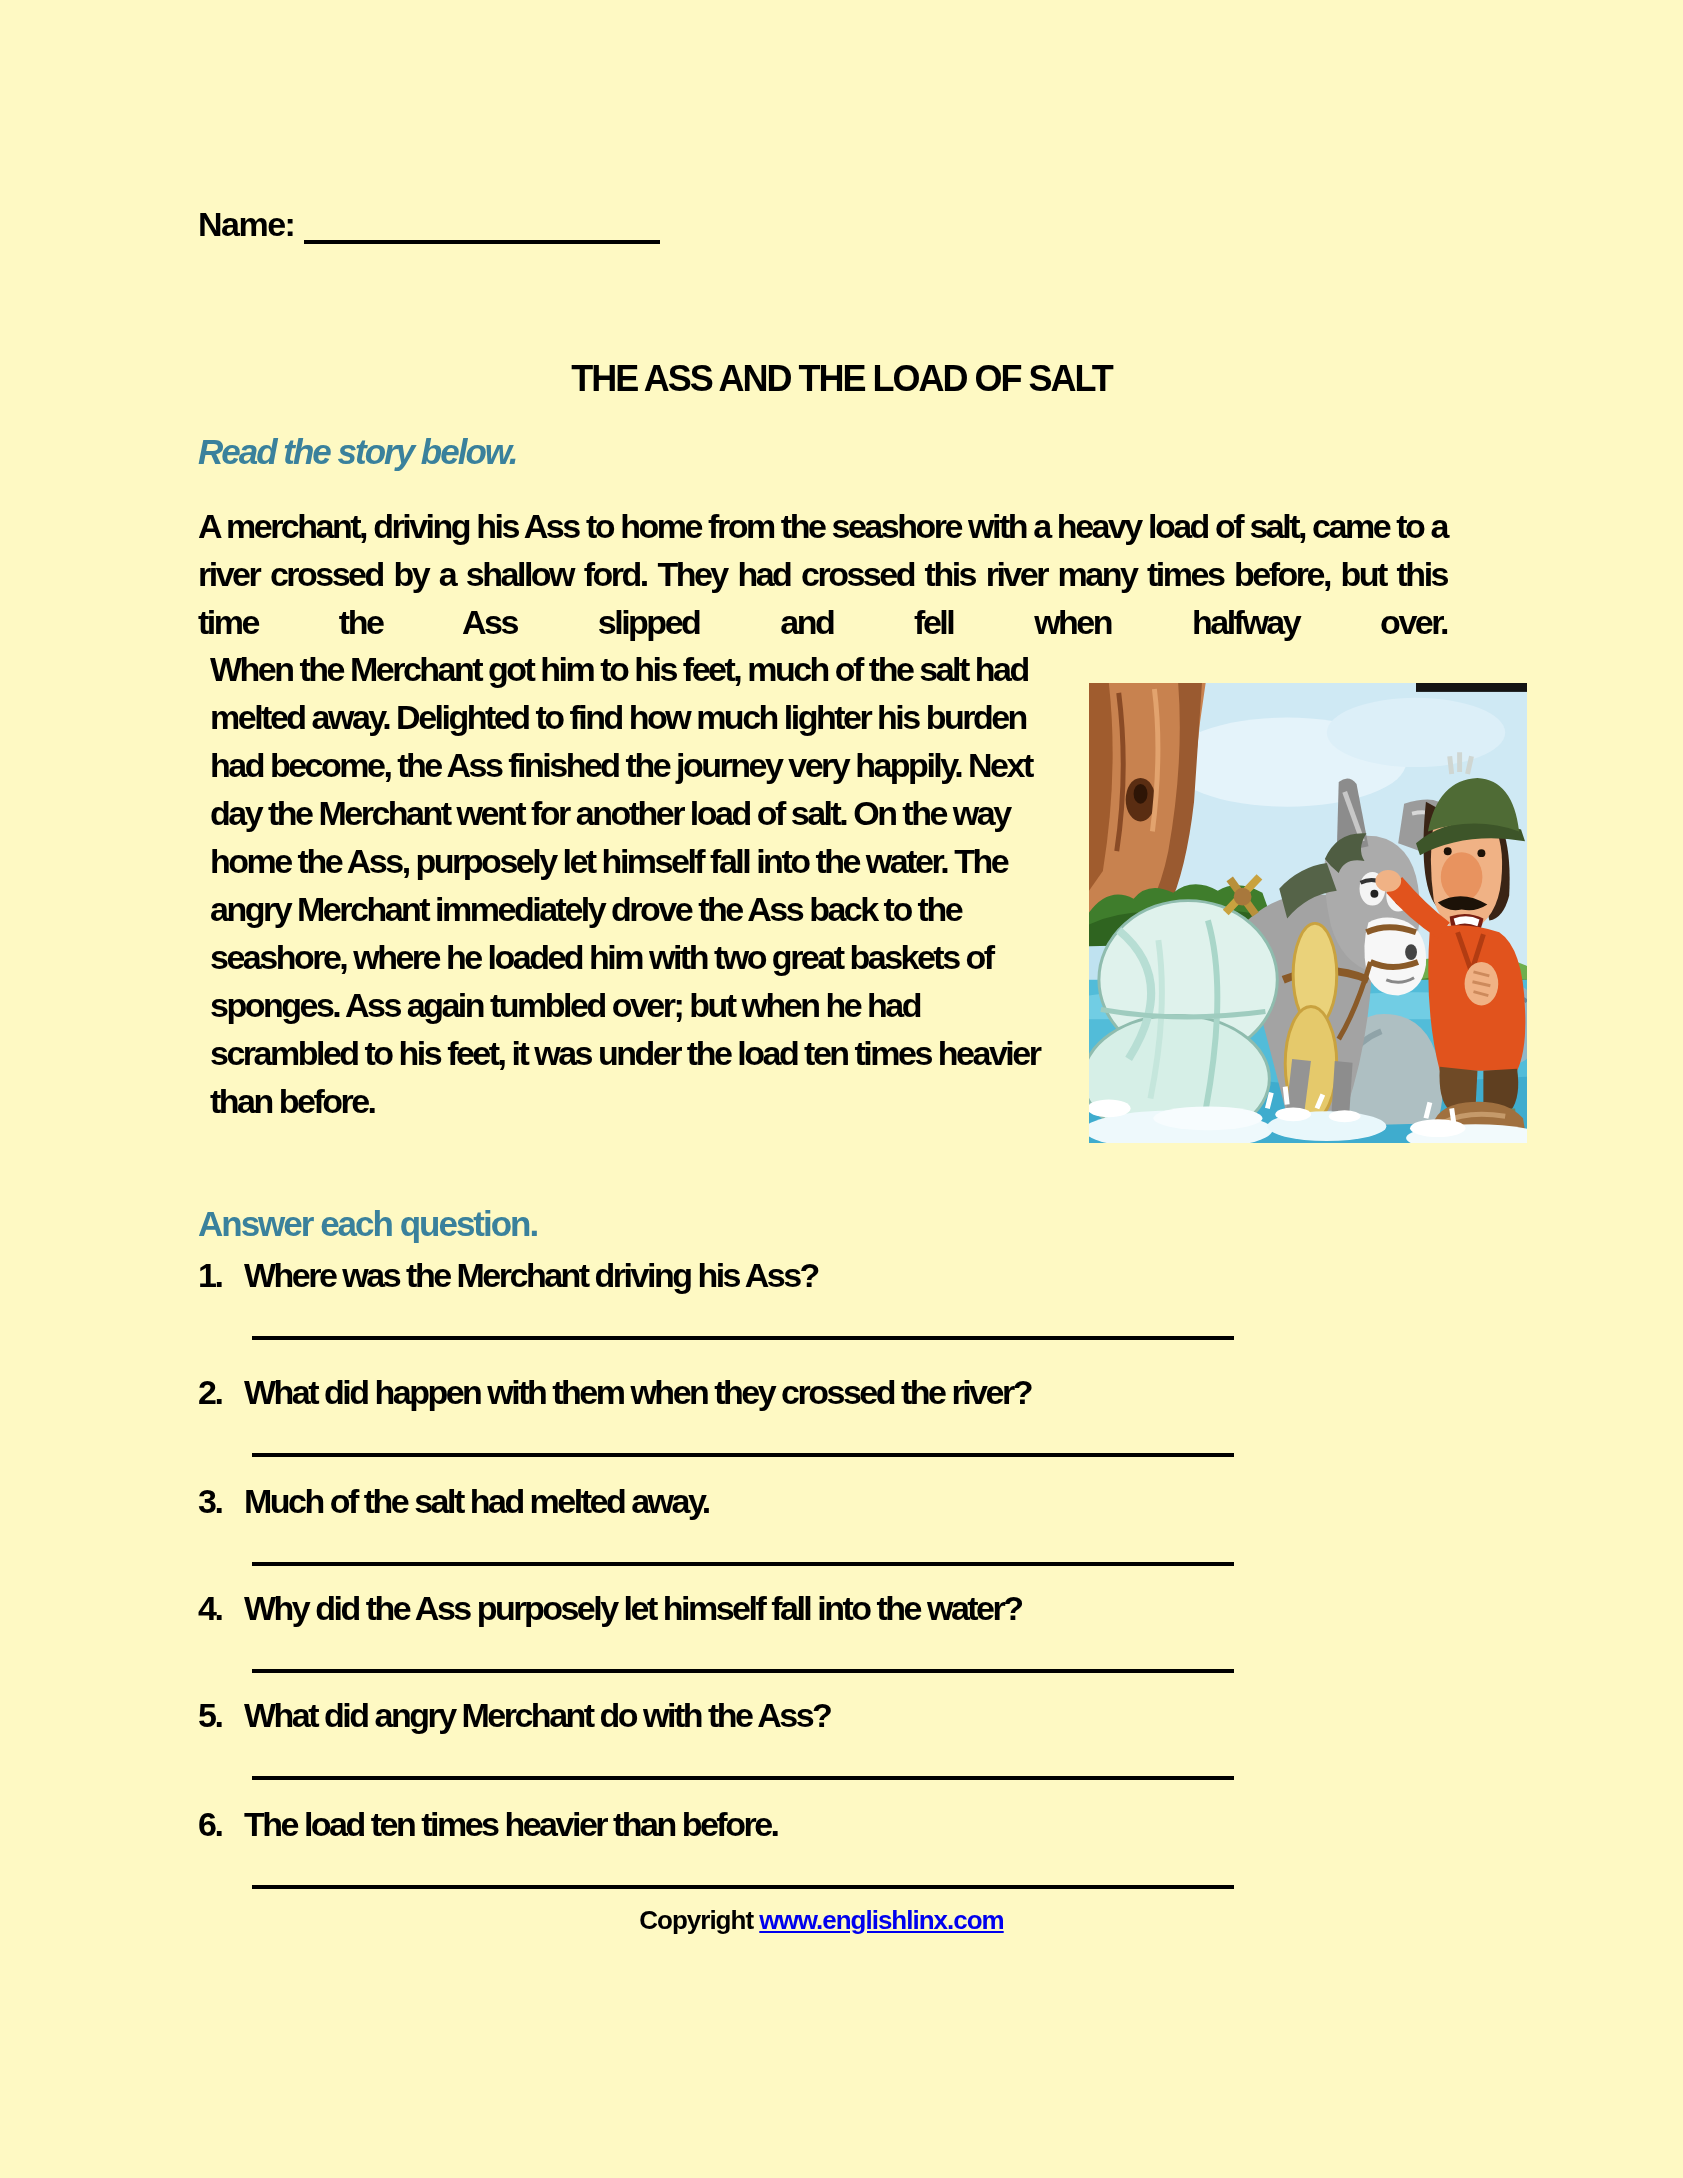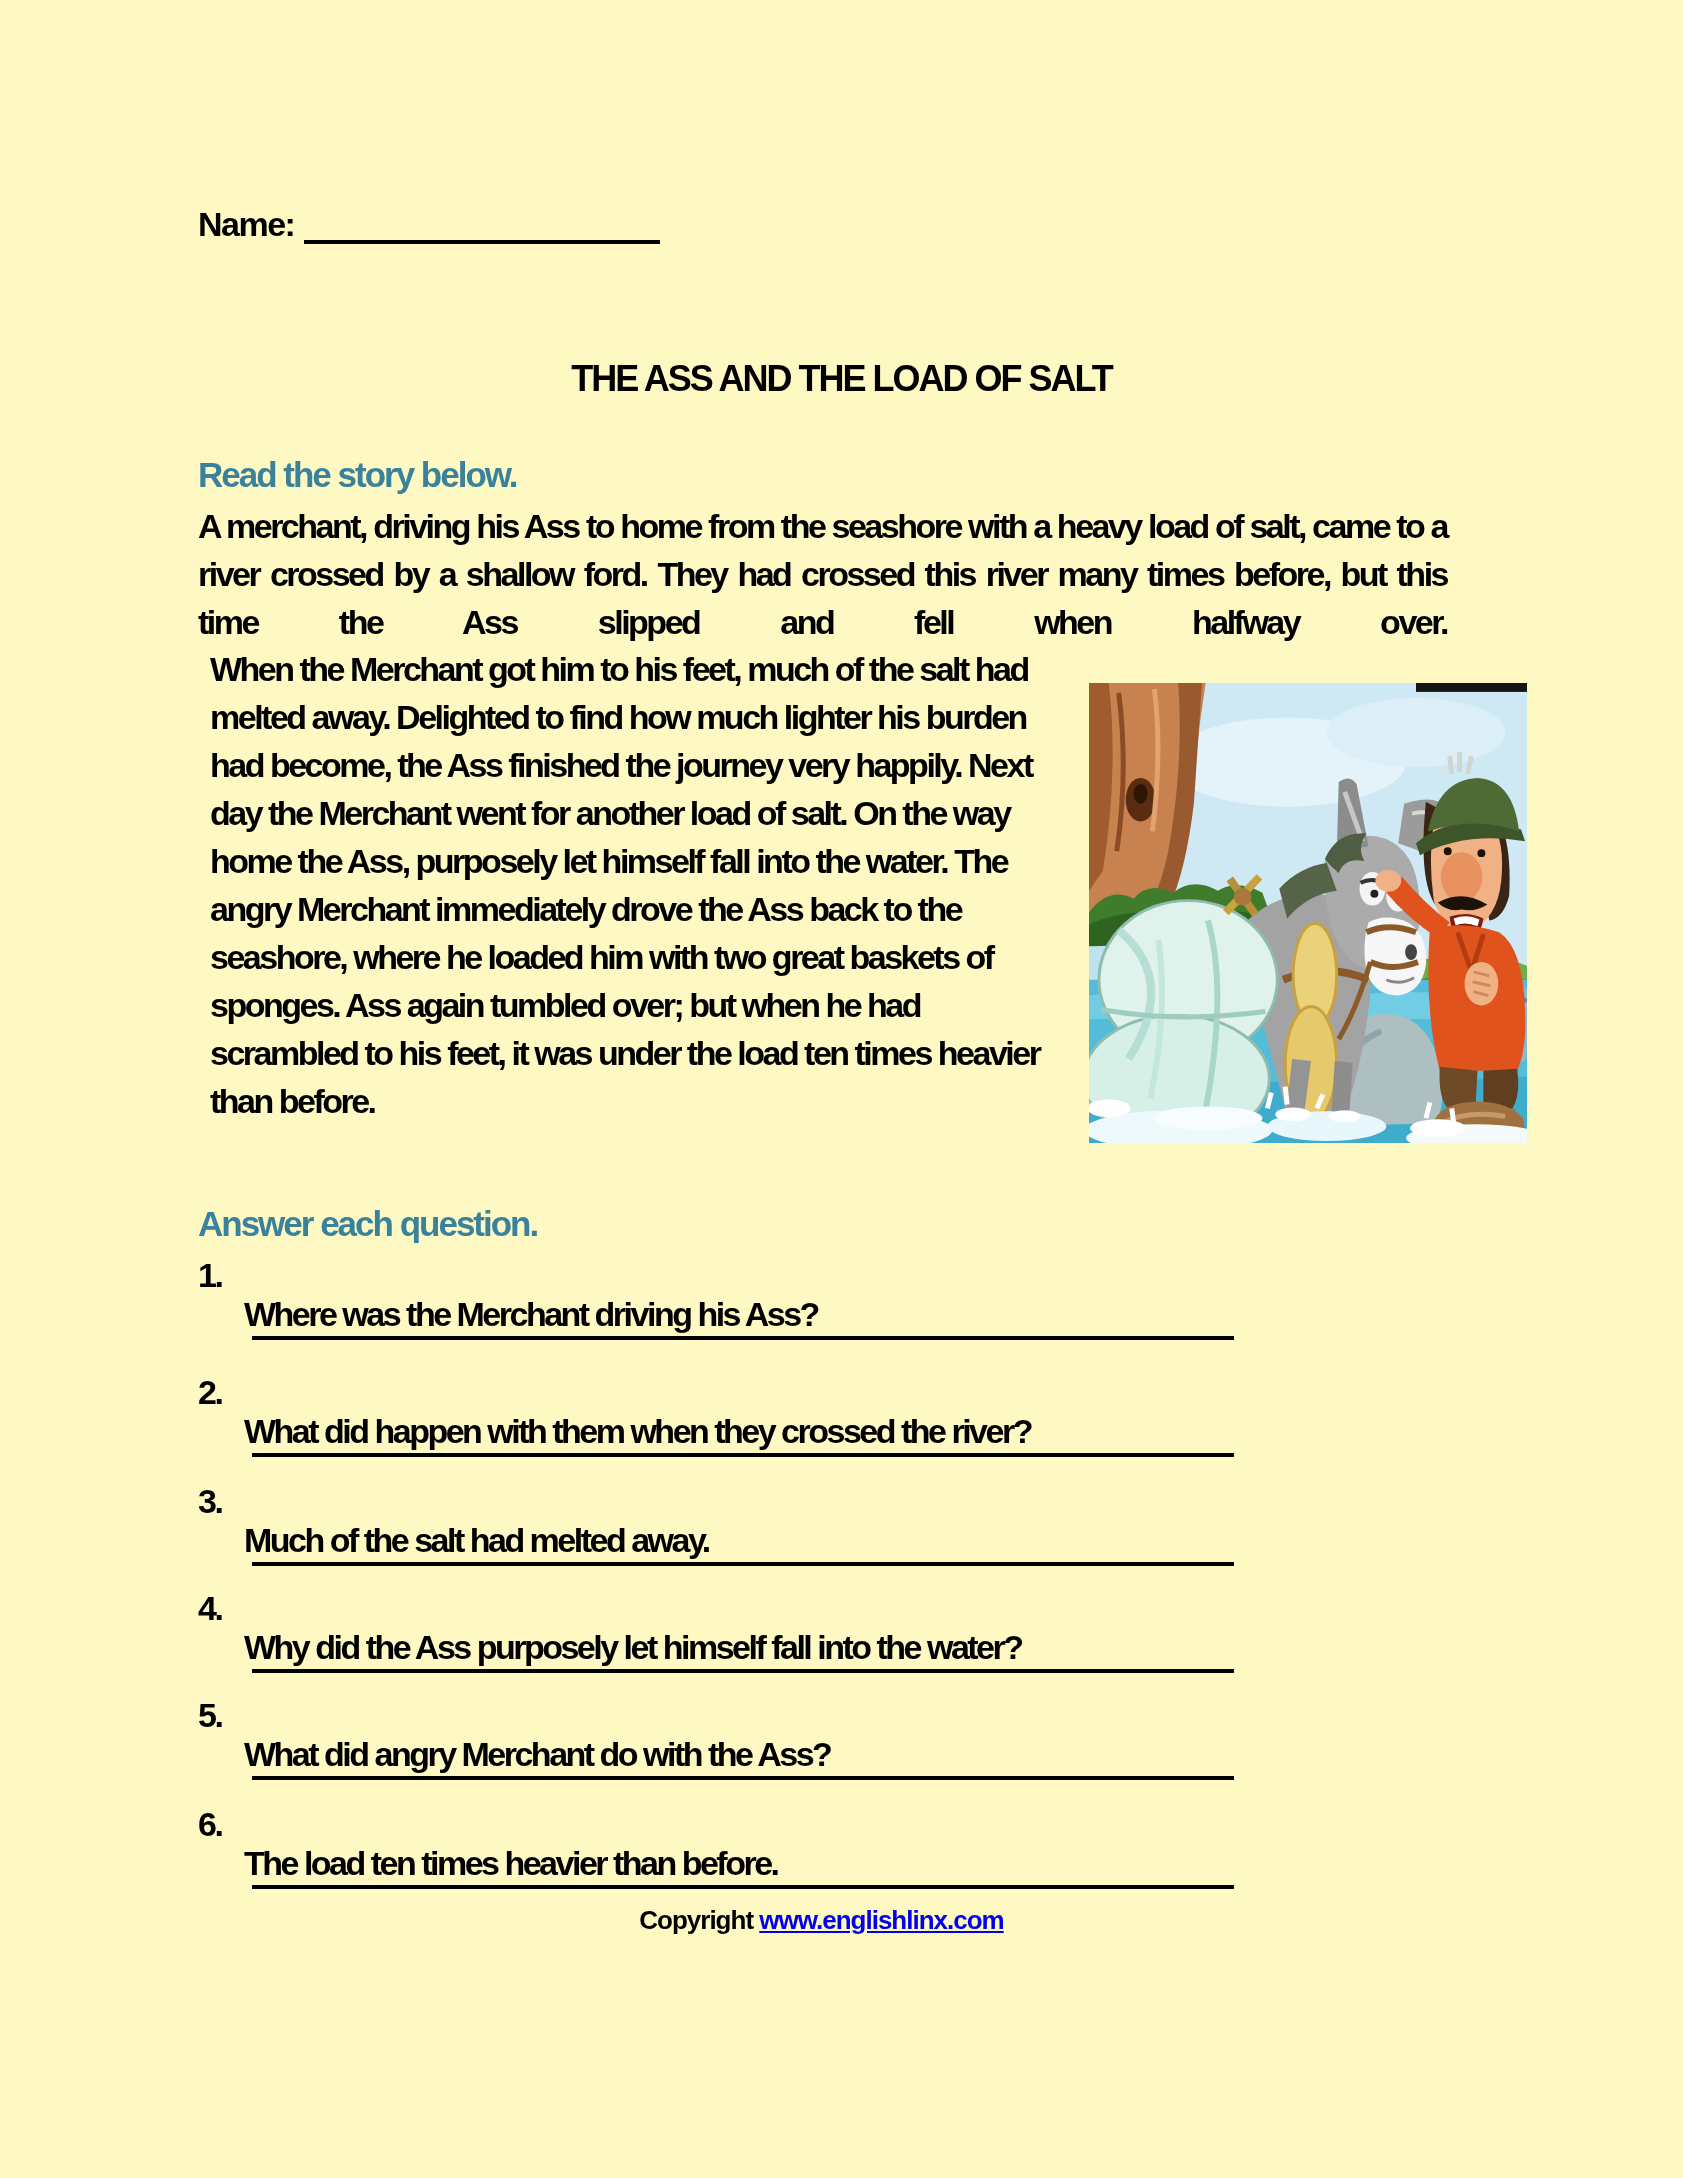--- a/index.html
+++ b/index.html
@@ -34,21 +34,21 @@
   .story-title{
     position:absolute;left:198px;top:358px;width:1287px;
     text-align:center;font-size:36px;letter-spacing:-2px;
   }
   
   .section-heading{
     position:absolute;left:198px;
     font-size:35px;letter-spacing:-2px;
     color:#3a819c;
   }
-  .read-heading{top:455px;}
+  .read-heading{top:432px;font-style:italic;}
   .answer-heading{top:1204px;}
   
   .story-part1{
     position:absolute;left:198px;top:502px;width:1249px;
     font-size:34px;letter-spacing:-2.5px;line-height:48px;
     text-align:justify;text-align-last:justify;
   }
   .story-part2{
     position:absolute;left:210px;top:645px;width:863px;
     font-size:34px;letter-spacing:-2.5px;line-height:48px;
@@ -58,21 +58,21 @@
     position:absolute;left:1089px;top:683px;width:438px;height:460px;
   }
   .illustration svg{display:block;width:100%;height:100%;}
   
   .q-item{position:absolute;left:198px;width:1257px;height:95px;}
   .q-row{
     display:flex;align-items:flex-start;
     font-size:34px;letter-spacing:-2.5px;line-height:40px;
   }
   .q-num{width:46px;flex:0 0 46px;}
-  .q-text{flex:1;margin-top:39px;}
+  .q-text{flex:1;}
   .answer-line{
     position:absolute;left:54px;top:81px;width:982px;height:0;
     border-bottom:4px solid #000;
   }
   
   .copyright{
     position:absolute;left:198px;top:1905px;width:1247px;
     text-align:center;font-size:26px;letter-spacing:-1px;
   }
   .copyright a{

